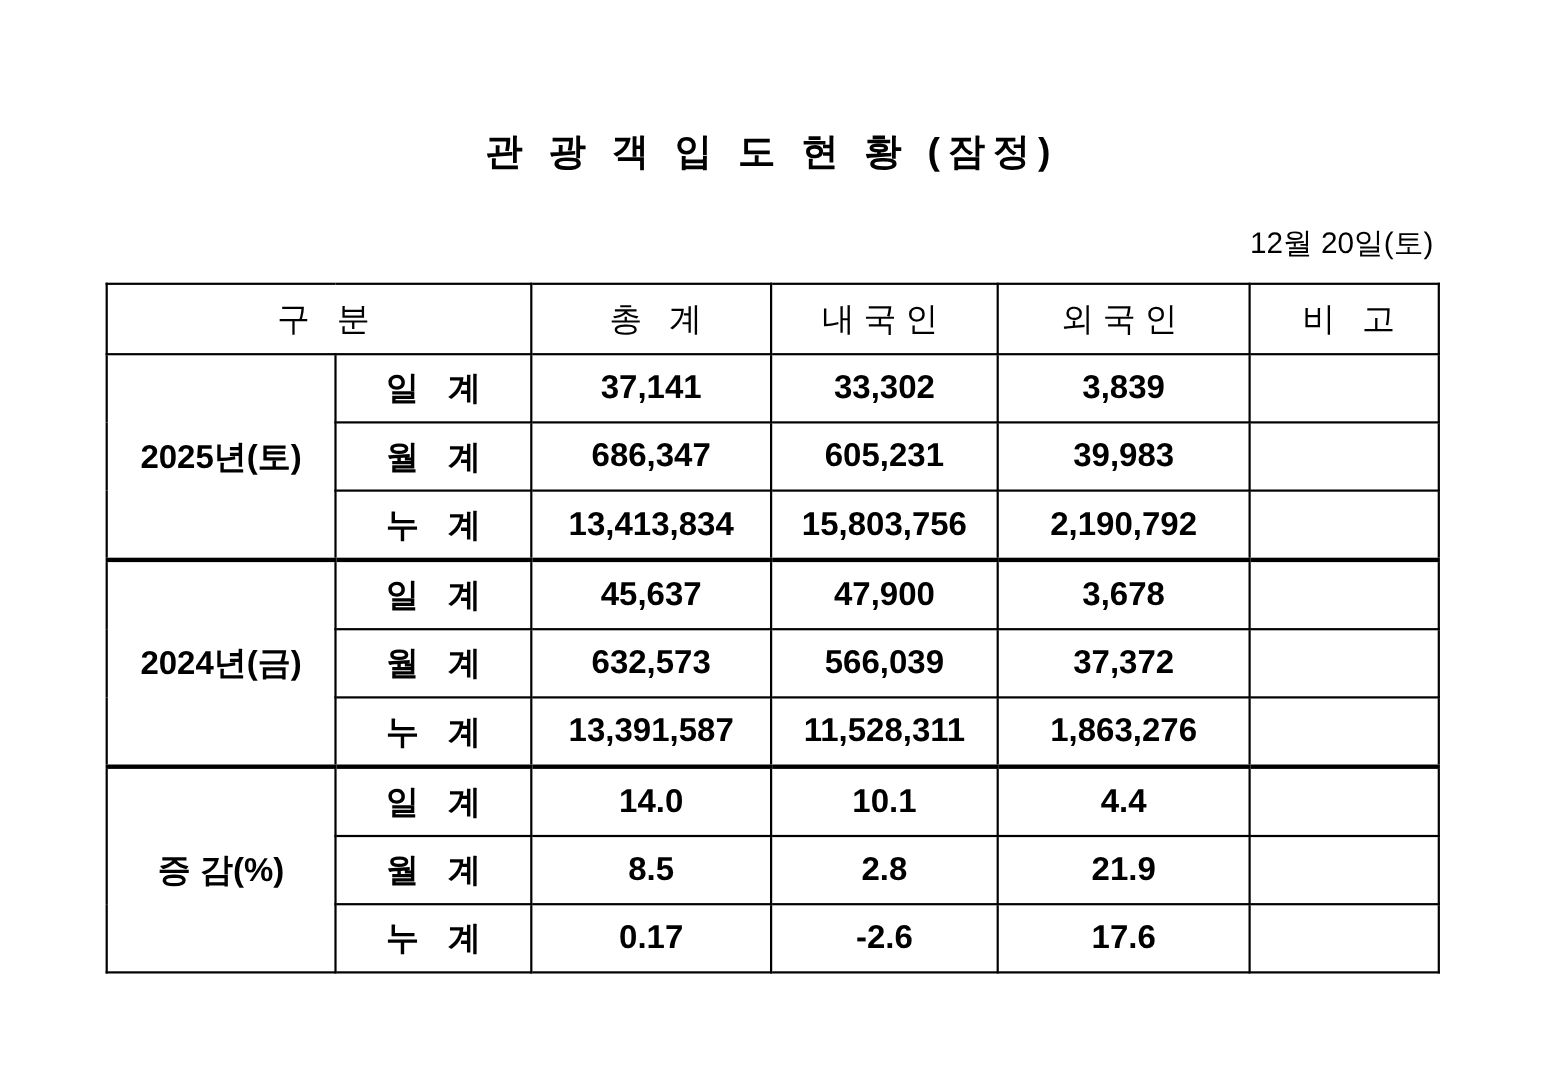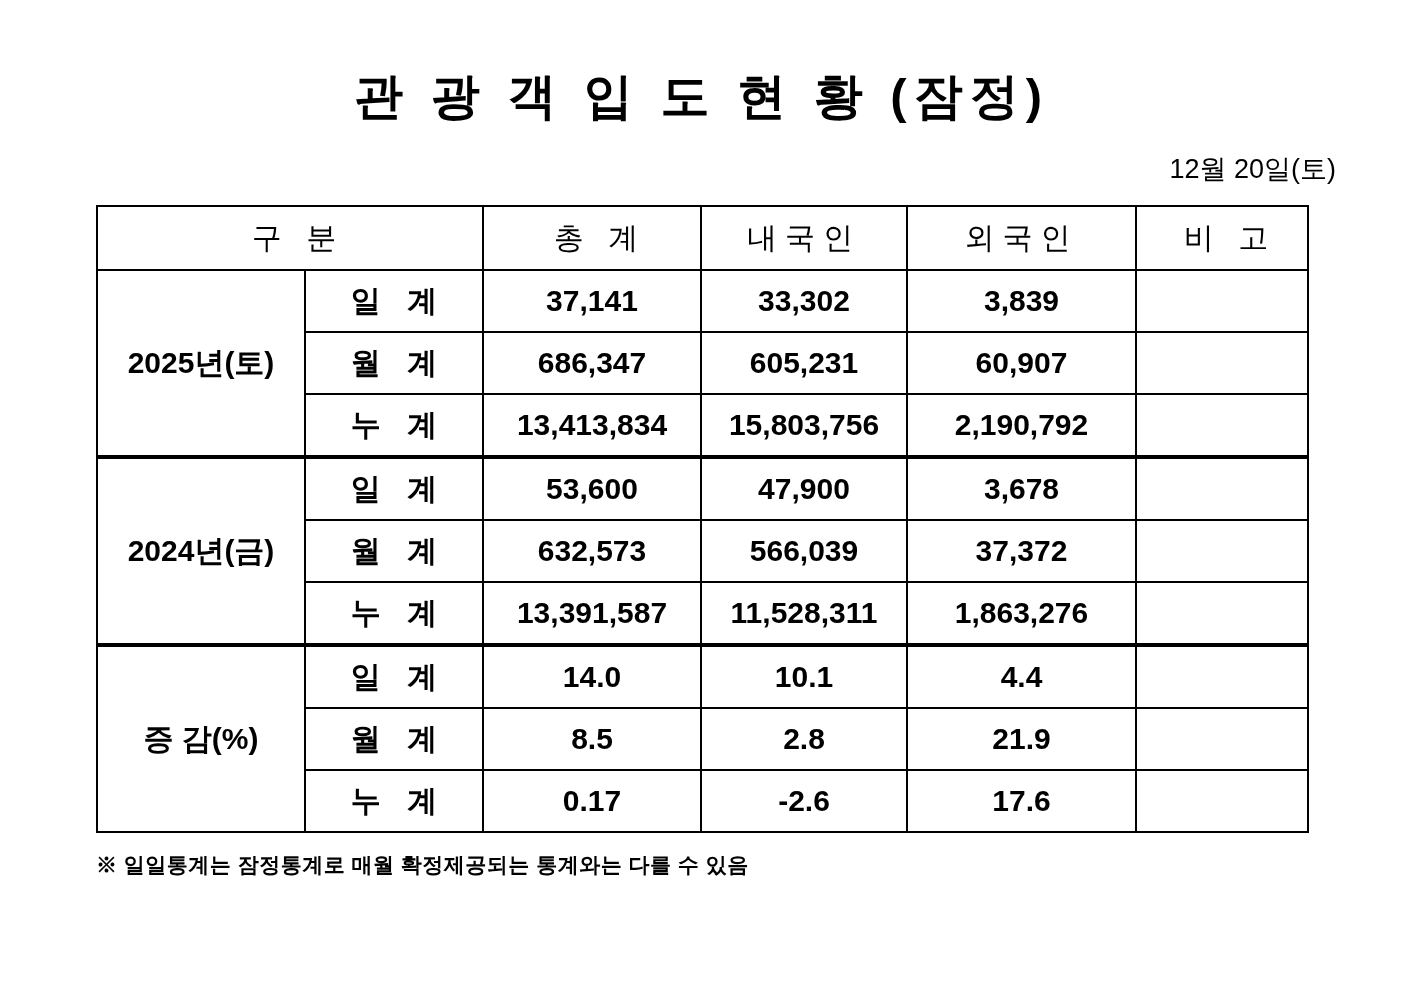--- a/index.html
+++ b/index.html
@@ -17,33 +17,33 @@
   }
   .page {
     width: 1403px;
     height: 992px;
     box-sizing: border-box;
     padding: 0;
     position: relative;
   }
   .title {
     text-align: center;
-    font-size: 49px;
+    font-size: 34px;
     font-weight: bold;
     letter-spacing: 7px;
-    margin: 0;
-    padding-top: 72px;
+    margin: 18px;
+    padding-top: 103px;
     line-height: 1.0;
     white-space: pre;
   }
   .subtitle {
     text-align: right;
     font-size: 27px;
     margin: 0;
-    padding-right: 67px;
+    padding-right: 100px;
     padding-top: 30px;
     letter-spacing: 0px;
   }
   .table-wrap {
     padding: 18px 96px 0 96px;
   }
   table.stat {
     border-collapse: collapse;
     width: 1211px;
     table-layout: fixed;
@@ -133,35 +133,35 @@
           <td class="sub-label">일 계</td>
           <td class="num">37,141</td>
           <td class="num">33,302</td>
           <td class="num">3,839</td>
           <td class="num"></td>
         </tr>
         <tr>
           <td class="sub-label">월 계</td>
           <td class="num">686,347</td>
           <td class="num">605,231</td>
-          <td class="num">60,907</td>
+          <td class="num">39,983</td>
           <td class="num"></td>
         </tr>
         <tr>
           <td class="sub-label">누 계</td>
           <td class="num">13,413,834</td>
           <td class="num">15,803,756</td>
           <td class="num">2,190,792</td>
           <td class="num"></td>
         </tr>
 
         <tr class="thick-top">
           <td rowspan="3" class="group-label">2024년(금)</td>
           <td class="sub-label">일 계</td>
-          <td class="num">53,600</td>
+          <td class="num">45,637</td>
           <td class="num">47,900</td>
           <td class="num">3,678</td>
           <td class="num"></td>
         </tr>
         <tr>
           <td class="sub-label">월 계</td>
           <td class="num">632,573</td>
           <td class="num">566,039</td>
           <td class="num">37,372</td>
           <td class="num"></td>
@@ -193,15 +193,14 @@
           <td class="sub-label">누 계</td>
           <td class="num">0.17</td>
           <td class="num">-2.6</td>
           <td class="num">17.6</td>
           <td class="num"></td>
         </tr>
       </tbody>
     </table>
   </div>
 
-  <div class="footnote">※ 일일통계는 잠정통계로 매월 확정제공되는 통계와는 다를 수 있음</div>
 
 </div>
 
 </body></html>

